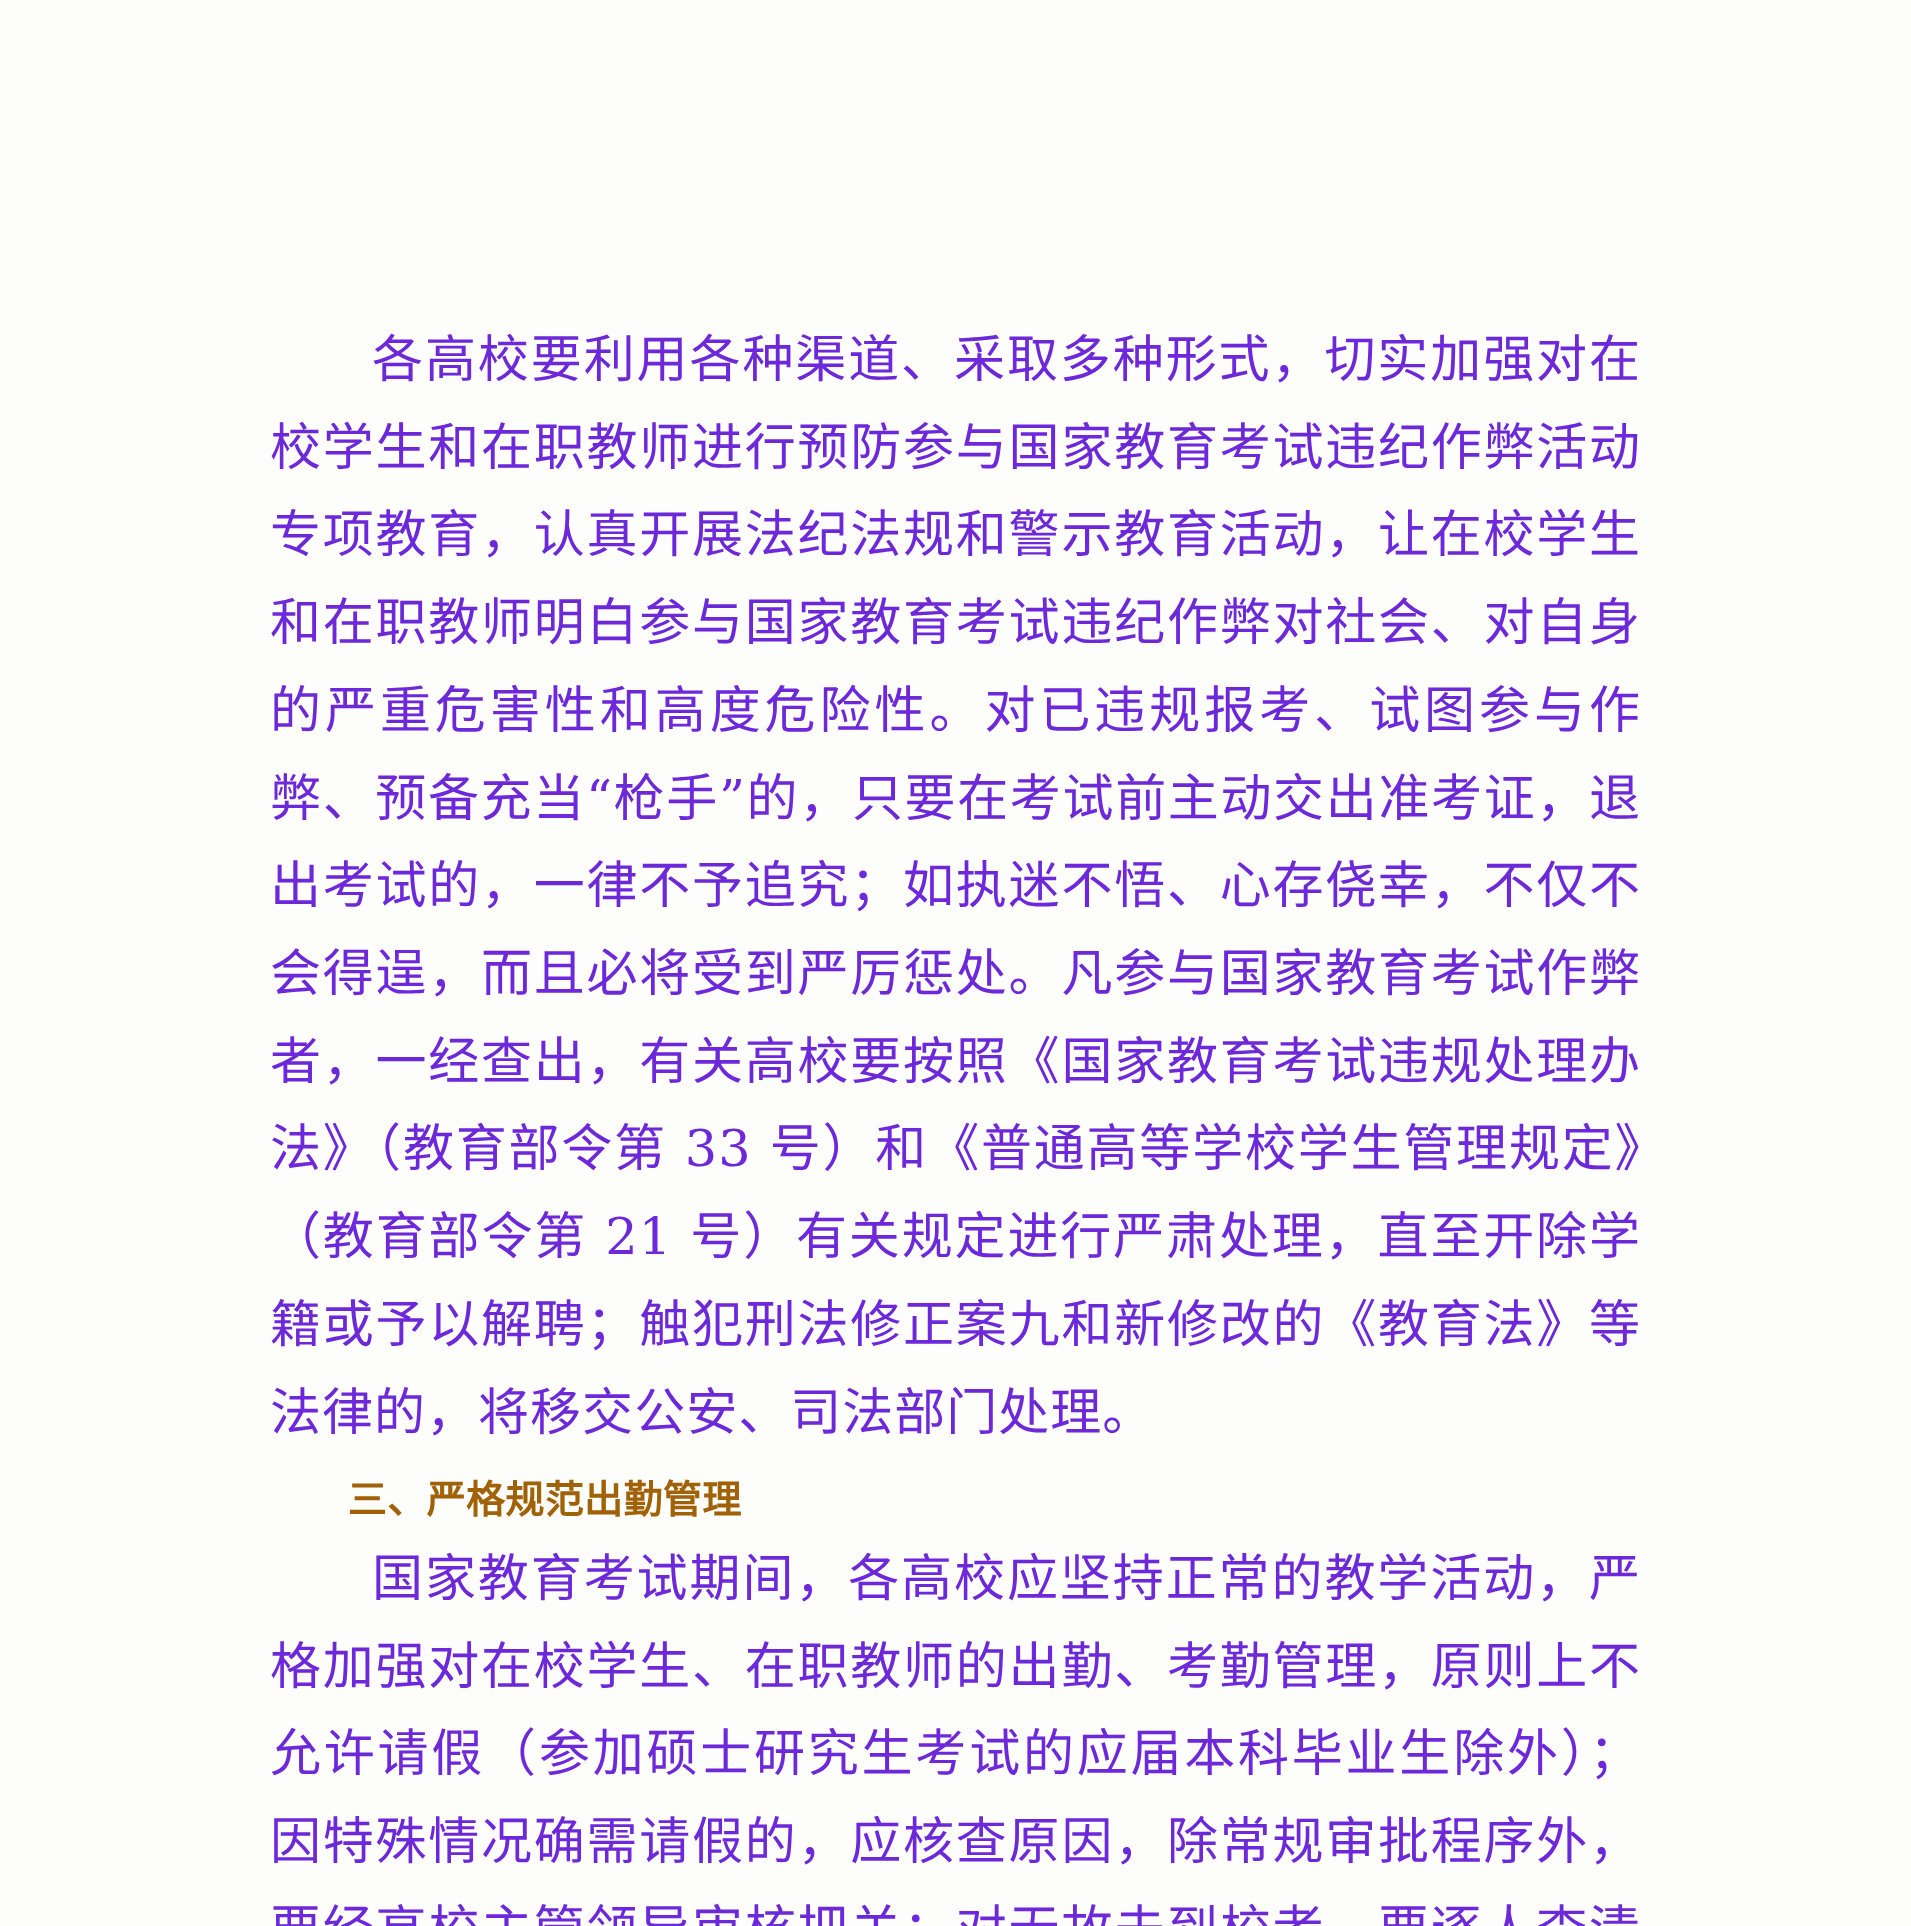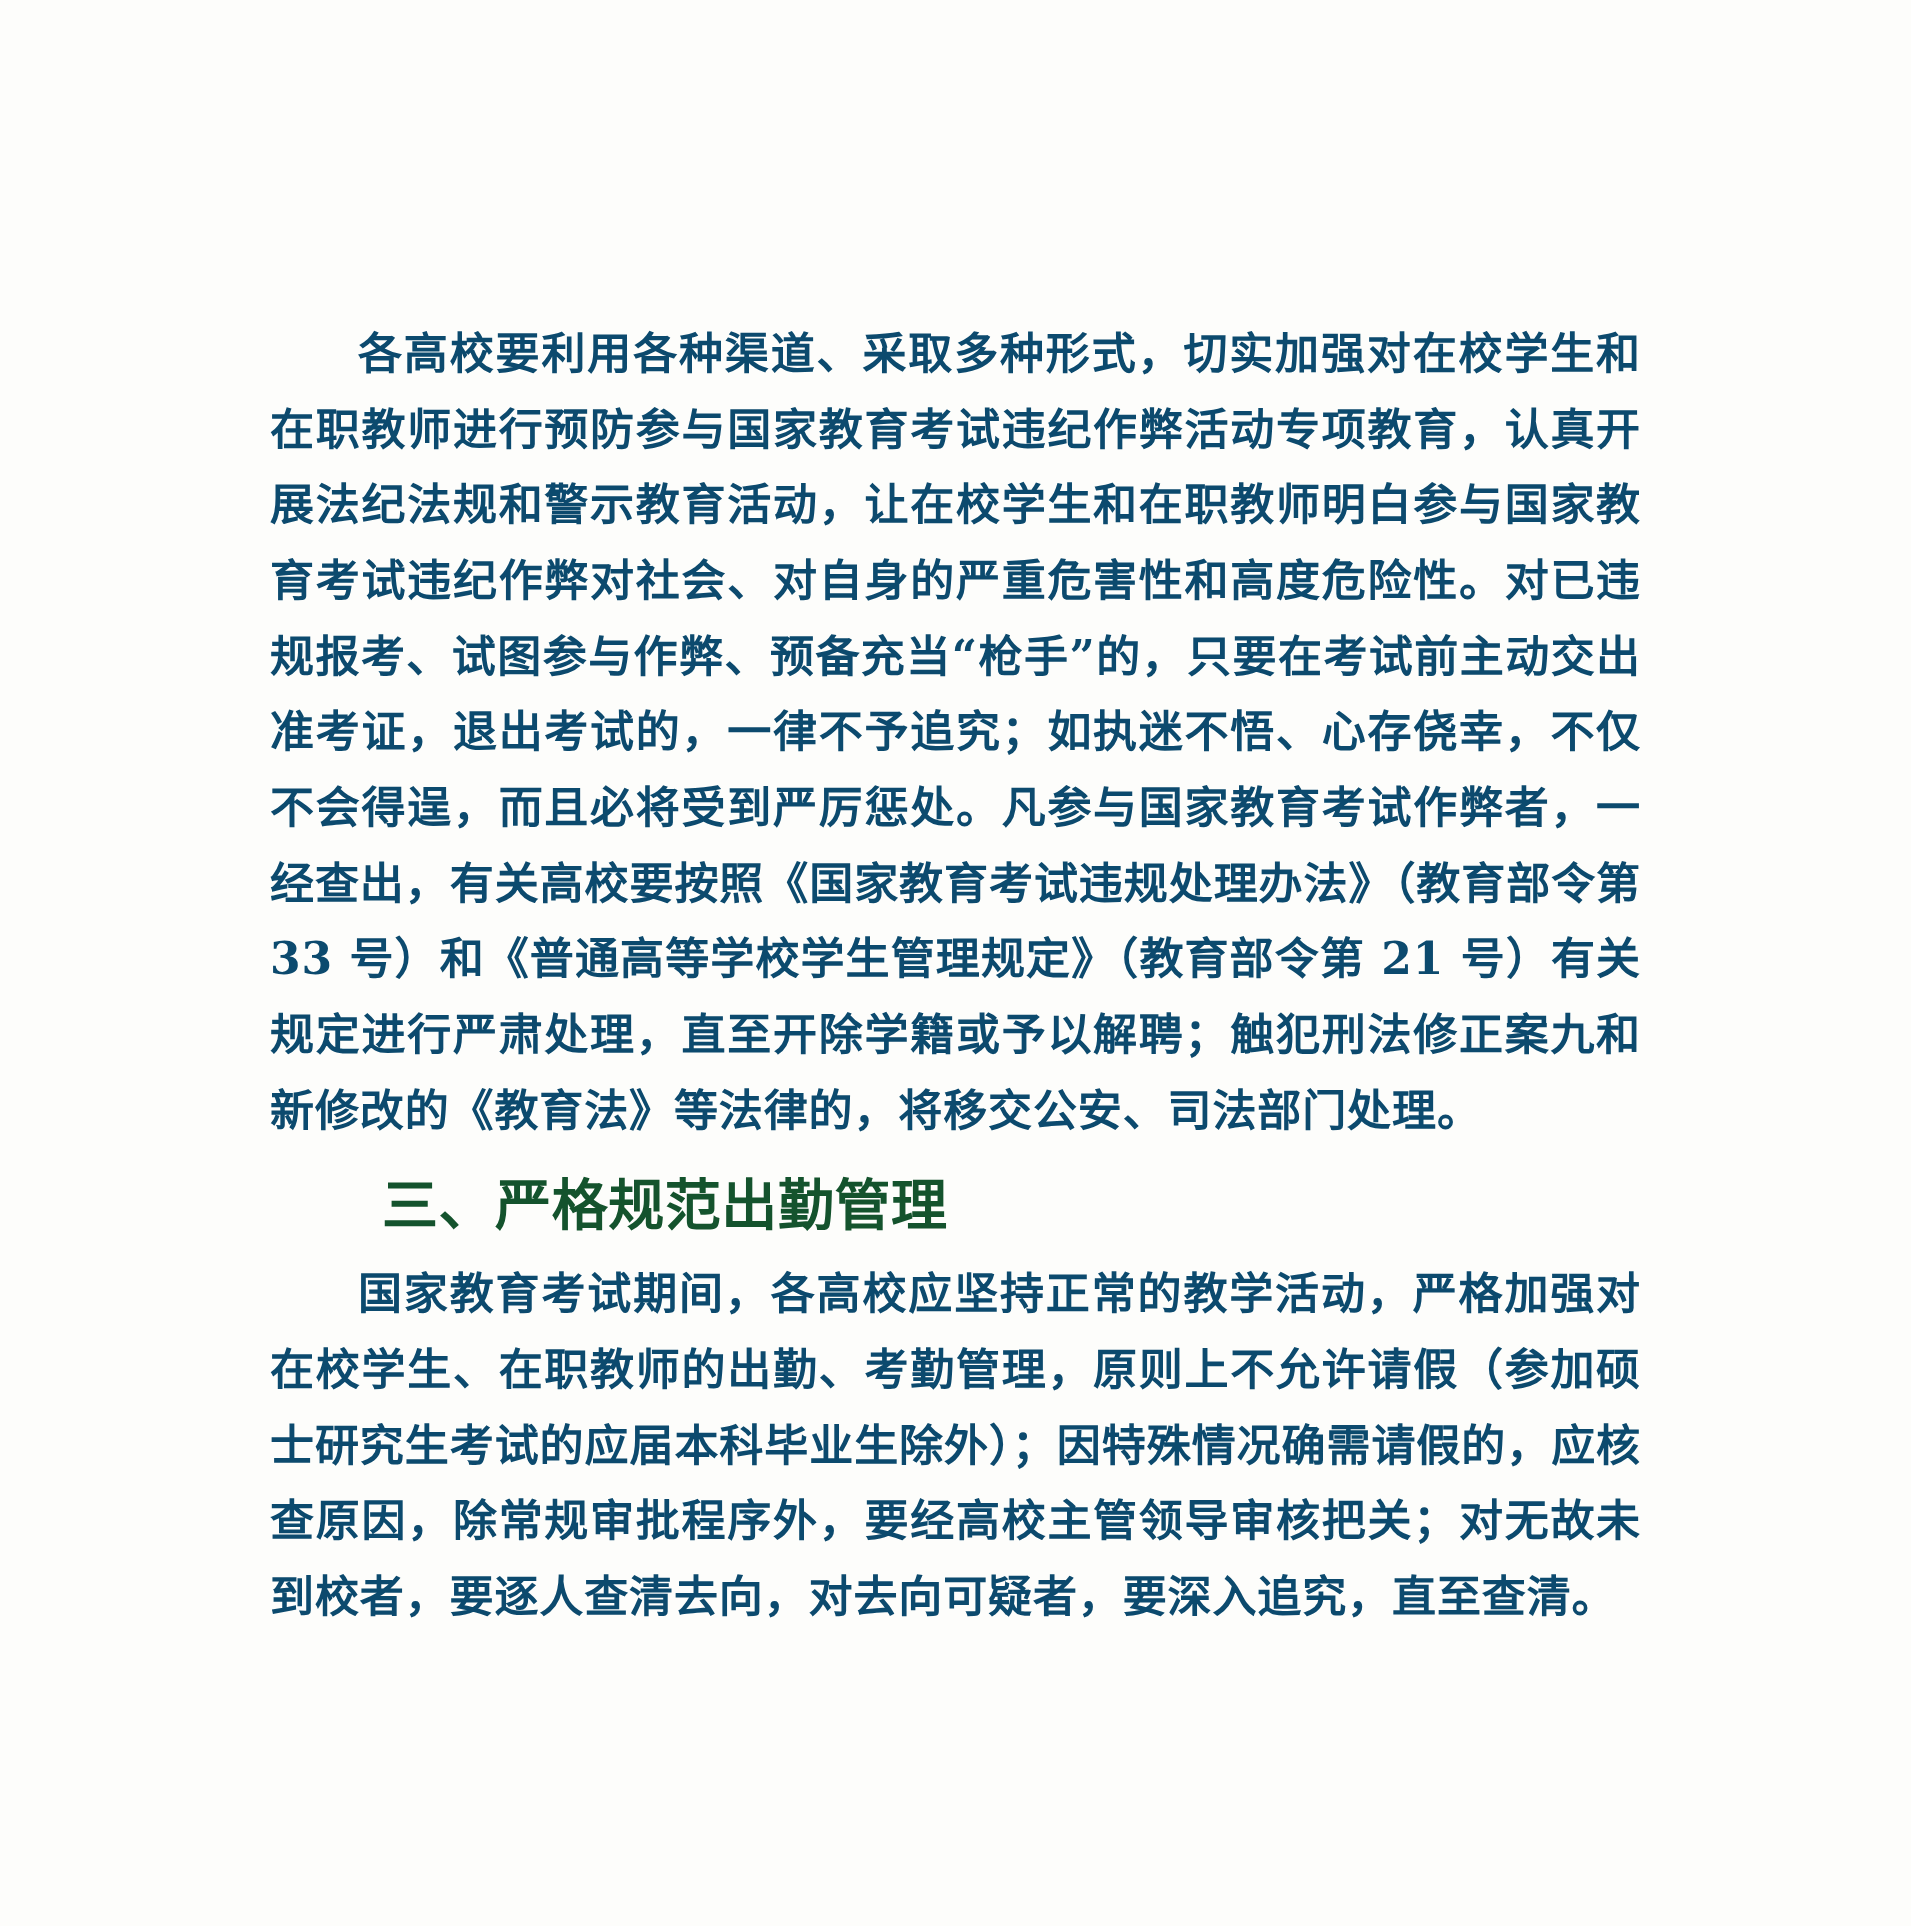--- a/index.html
+++ b/index.html
@@ -18,35 +18,35 @@
     box-sizing: border-box;
     overflow: hidden;
   }
   .content {
     position: absolute;
     left: 270px;
     top: 316px;
     width: 1371px;
   }
   .para {
-    font-size: 44px;
+    font-size: 51px;
     line-height: 1.72;
     letter-spacing: 0.02em;
     text-align: justify;
     text-justify: inter-ideograph;
-    color: #0c4a6e;
+    color: #6d28d9;
     margin: 0 0 2.3px 0;
     text-indent: 2em;
     font-family: "DejaVu Serif", "Liberation Serif", serif;
-    font-weight: 700;
+    font-weight: 400;
   }
   .heading {
-    font-size: 56px;
+    font-size: 39px;
     line-height: 1.72;
-    color: #14532d;
+    color: #a16207;
     margin: 10px 0 1.5px 0;
     text-indent: 2em;
     font-weight: 700;
     font-family: "DejaVu Sans", "Liberation Sans", sans-serif;
     letter-spacing: 0.01em;
   }
 </style>
 </head>
 <body>
 

